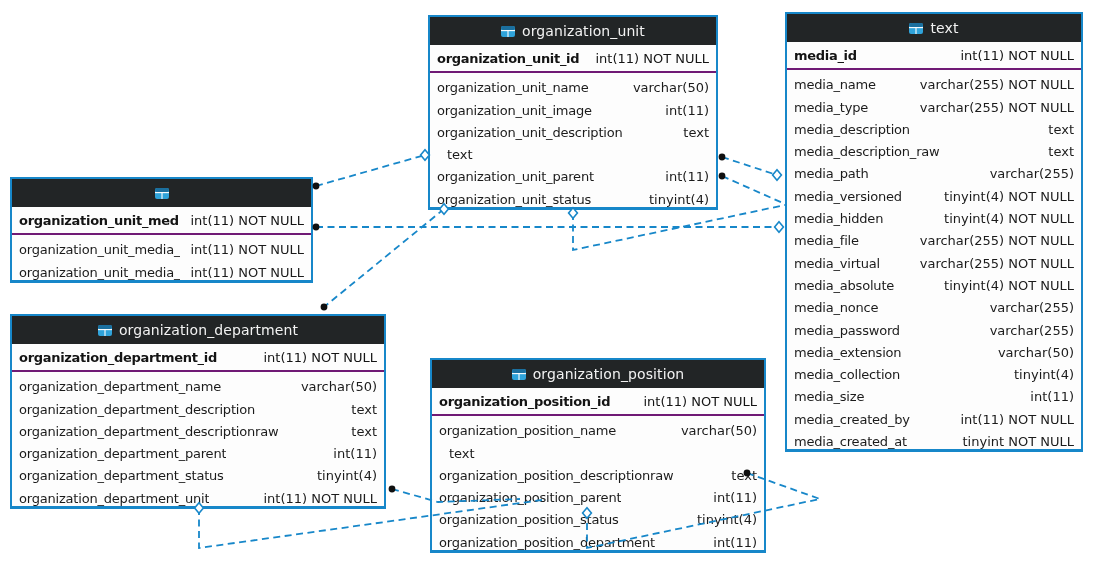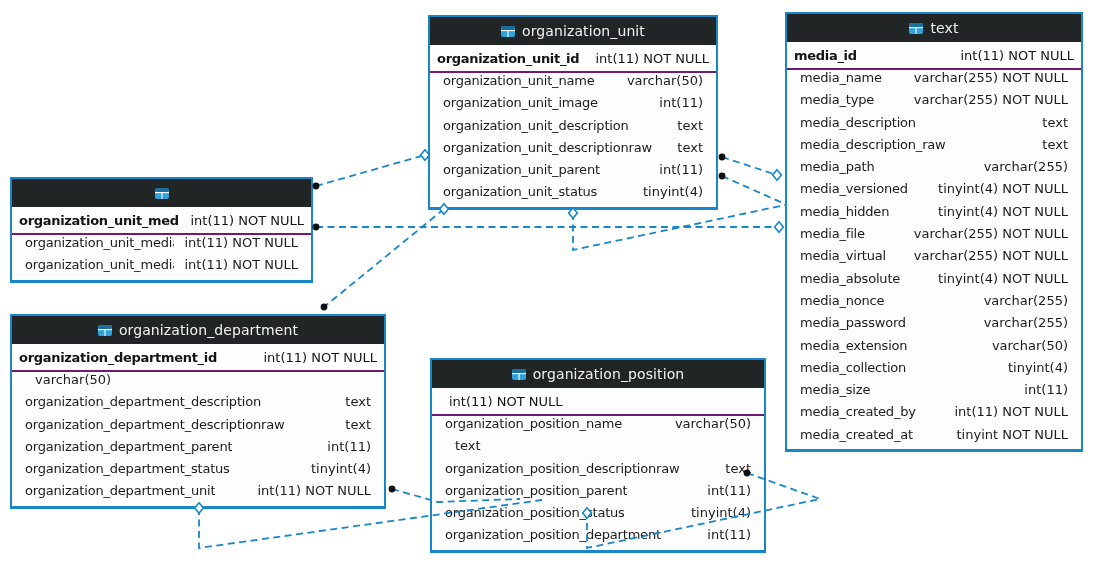--- a/index.html
+++ b/index.html
@@ -18,22 +18,22 @@
     font-size:14px;letter-spacing:0.1px;cursor:default;
   }
   .t-icon{display:flex;align-items:center;}
   .t-pk{
     height:26px;display:flex;justify-content:space-between;align-items:center;
     padding:0 7px;border-bottom:2px solid #701a75;background:#fdfdfd;
     font-size:13px;color:#141414;white-space:nowrap;
   }
   .t-pk .c-name{font-weight:bold;letter-spacing:-0.3px;}
   .t-row{
-    height:22.3px;display:flex;justify-content:space-between;align-items:flex-start;
-    padding:0 13px;font-size:13px;color:#1b1b1b;white-space:nowrap;
+    height:22.3px;display:flex;justify-content:space-between;align-items:flex-end;
+    padding:0 7px;font-size:13px;color:#1b1b1b;white-space:nowrap;
   }
   .c-type{margin-left:10px;flex-shrink:0;}
   .c-name{overflow:hidden;letter-spacing:-0.2px;}
   .wire{fill:none;stroke:#1787c9;stroke-width:1.8;stroke-dasharray:7 4.5;}
   .dot{fill:#101010;stroke:none;}
   .diamond{fill:#ffffff;stroke:#1787c9;stroke-width:1.6;}
 </style>
 </head>
 <body>
 
@@ -86,21 +86,20 @@
         </div>
         <div class="t-row">
           <span class="c-name">organization_unit_image</span>
           <span class="c-type">int(11)</span>
         </div>
         <div class="t-row">
           <span class="c-name">organization_unit_description</span>
           <span class="c-type">text</span>
         </div>
         <div class="t-row">
-          <span class="c-name">organization_unit_descriptionraw</span>
           <span class="c-type">text</span>
         </div>
         <div class="t-row">
           <span class="c-name">organization_unit_parent</span>
           <span class="c-type">int(11)</span>
         </div>
         <div class="t-row">
           <span class="c-name">organization_unit_status</span>
           <span class="c-type">tinyint(4)</span>
         </div>
@@ -230,20 +229,21 @@
         </svg>
       </span>
       <span class="t-title">organization_department</span>
     </div>
     <div class="t-pk">
       <span class="c-name">organization_department_id</span>
       <span class="c-type">int(11) NOT NULL</span>
     </div>
     <div class="t-cols">
         <div class="t-row">
+          <span class="c-name">organization_department_name</span>
           <span class="c-type">varchar(50)</span>
         </div>
         <div class="t-row">
           <span class="c-name">organization_department_description</span>
           <span class="c-type">text</span>
         </div>
         <div class="t-row">
           <span class="c-name">organization_department_descriptionraw</span>
           <span class="c-type">text</span>
         </div>
@@ -267,20 +267,21 @@
         <svg width="14" height="11" viewBox="0 0 14 11">
           <rect x="0" y="0" width="14" height="11" rx="2" fill="#2fa3da"></rect>
           <rect x="0" y="0" width="14" height="4" rx="2" fill="#1b6f9e"></rect>
           <line x1="0" y1="4.6" x2="14" y2="4.6" stroke="#ffffff" stroke-width="1.1"></line>
           <line x1="7" y1="4.6" x2="7" y2="11" stroke="#ffffff" stroke-width="1.1"></line>
         </svg>
       </span>
       <span class="t-title">organization_position</span>
     </div>
     <div class="t-pk">
+      <span class="c-name">organization_position_id</span>
       <span class="c-type">int(11) NOT NULL</span>
     </div>
     <div class="t-cols">
         <div class="t-row">
           <span class="c-name">organization_position_name</span>
           <span class="c-type">varchar(50)</span>
         </div>
         <div class="t-row">
           <span class="c-type">text</span>
         </div>

